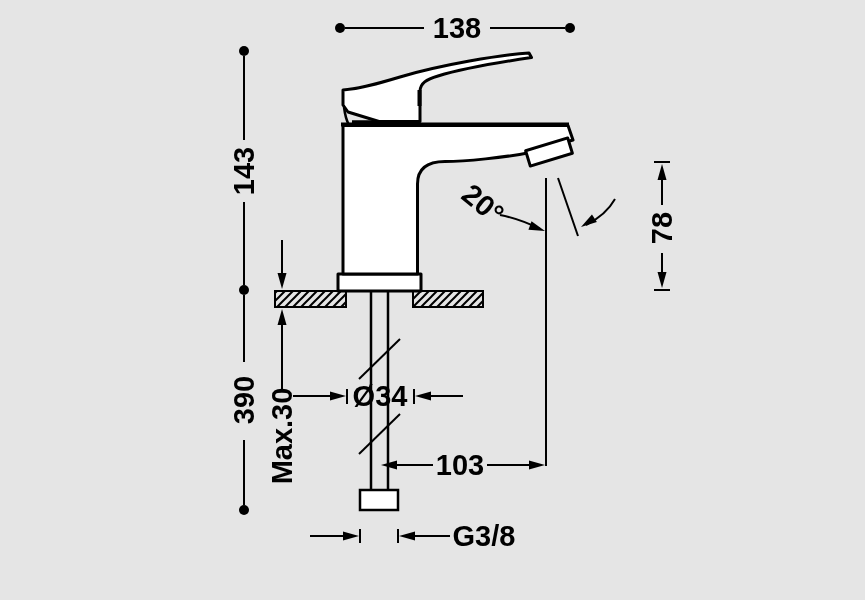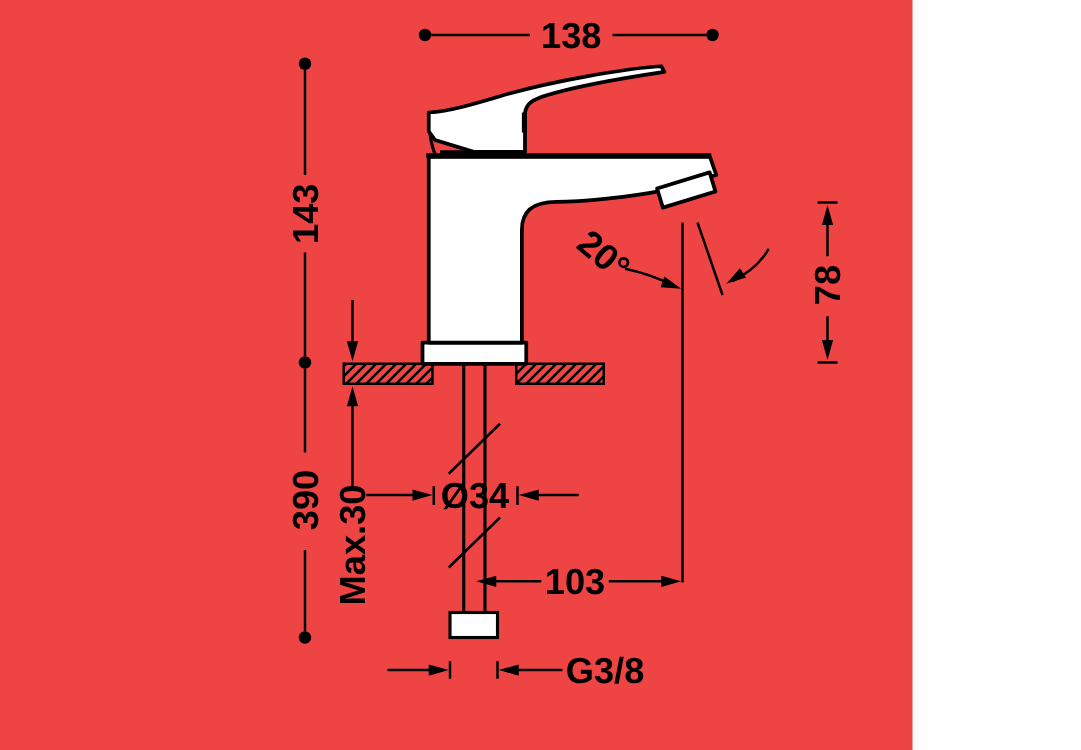--- a/index.html
+++ b/index.html
@@ -2,23 +2,23 @@
 <html><head>
 <meta charset="utf-8">
 <style>
   html, body {
     margin: 0;
     padding: 0;
     background: #ffffff;
   }
   .canvas-wrap {
     position: relative;
-    width: 730px;
+    width: 865px;
     height: 600px;
-    background: #ef4444;
+    background: #e5e5e5;
     overflow: hidden;
   }
   svg {
     display: block;
   }
   .dim-text {
     font-family: "Liberation Sans", "DejaVu Sans", sans-serif;
     font-weight: bold;
     font-size: 29px;
     fill: #000000;

